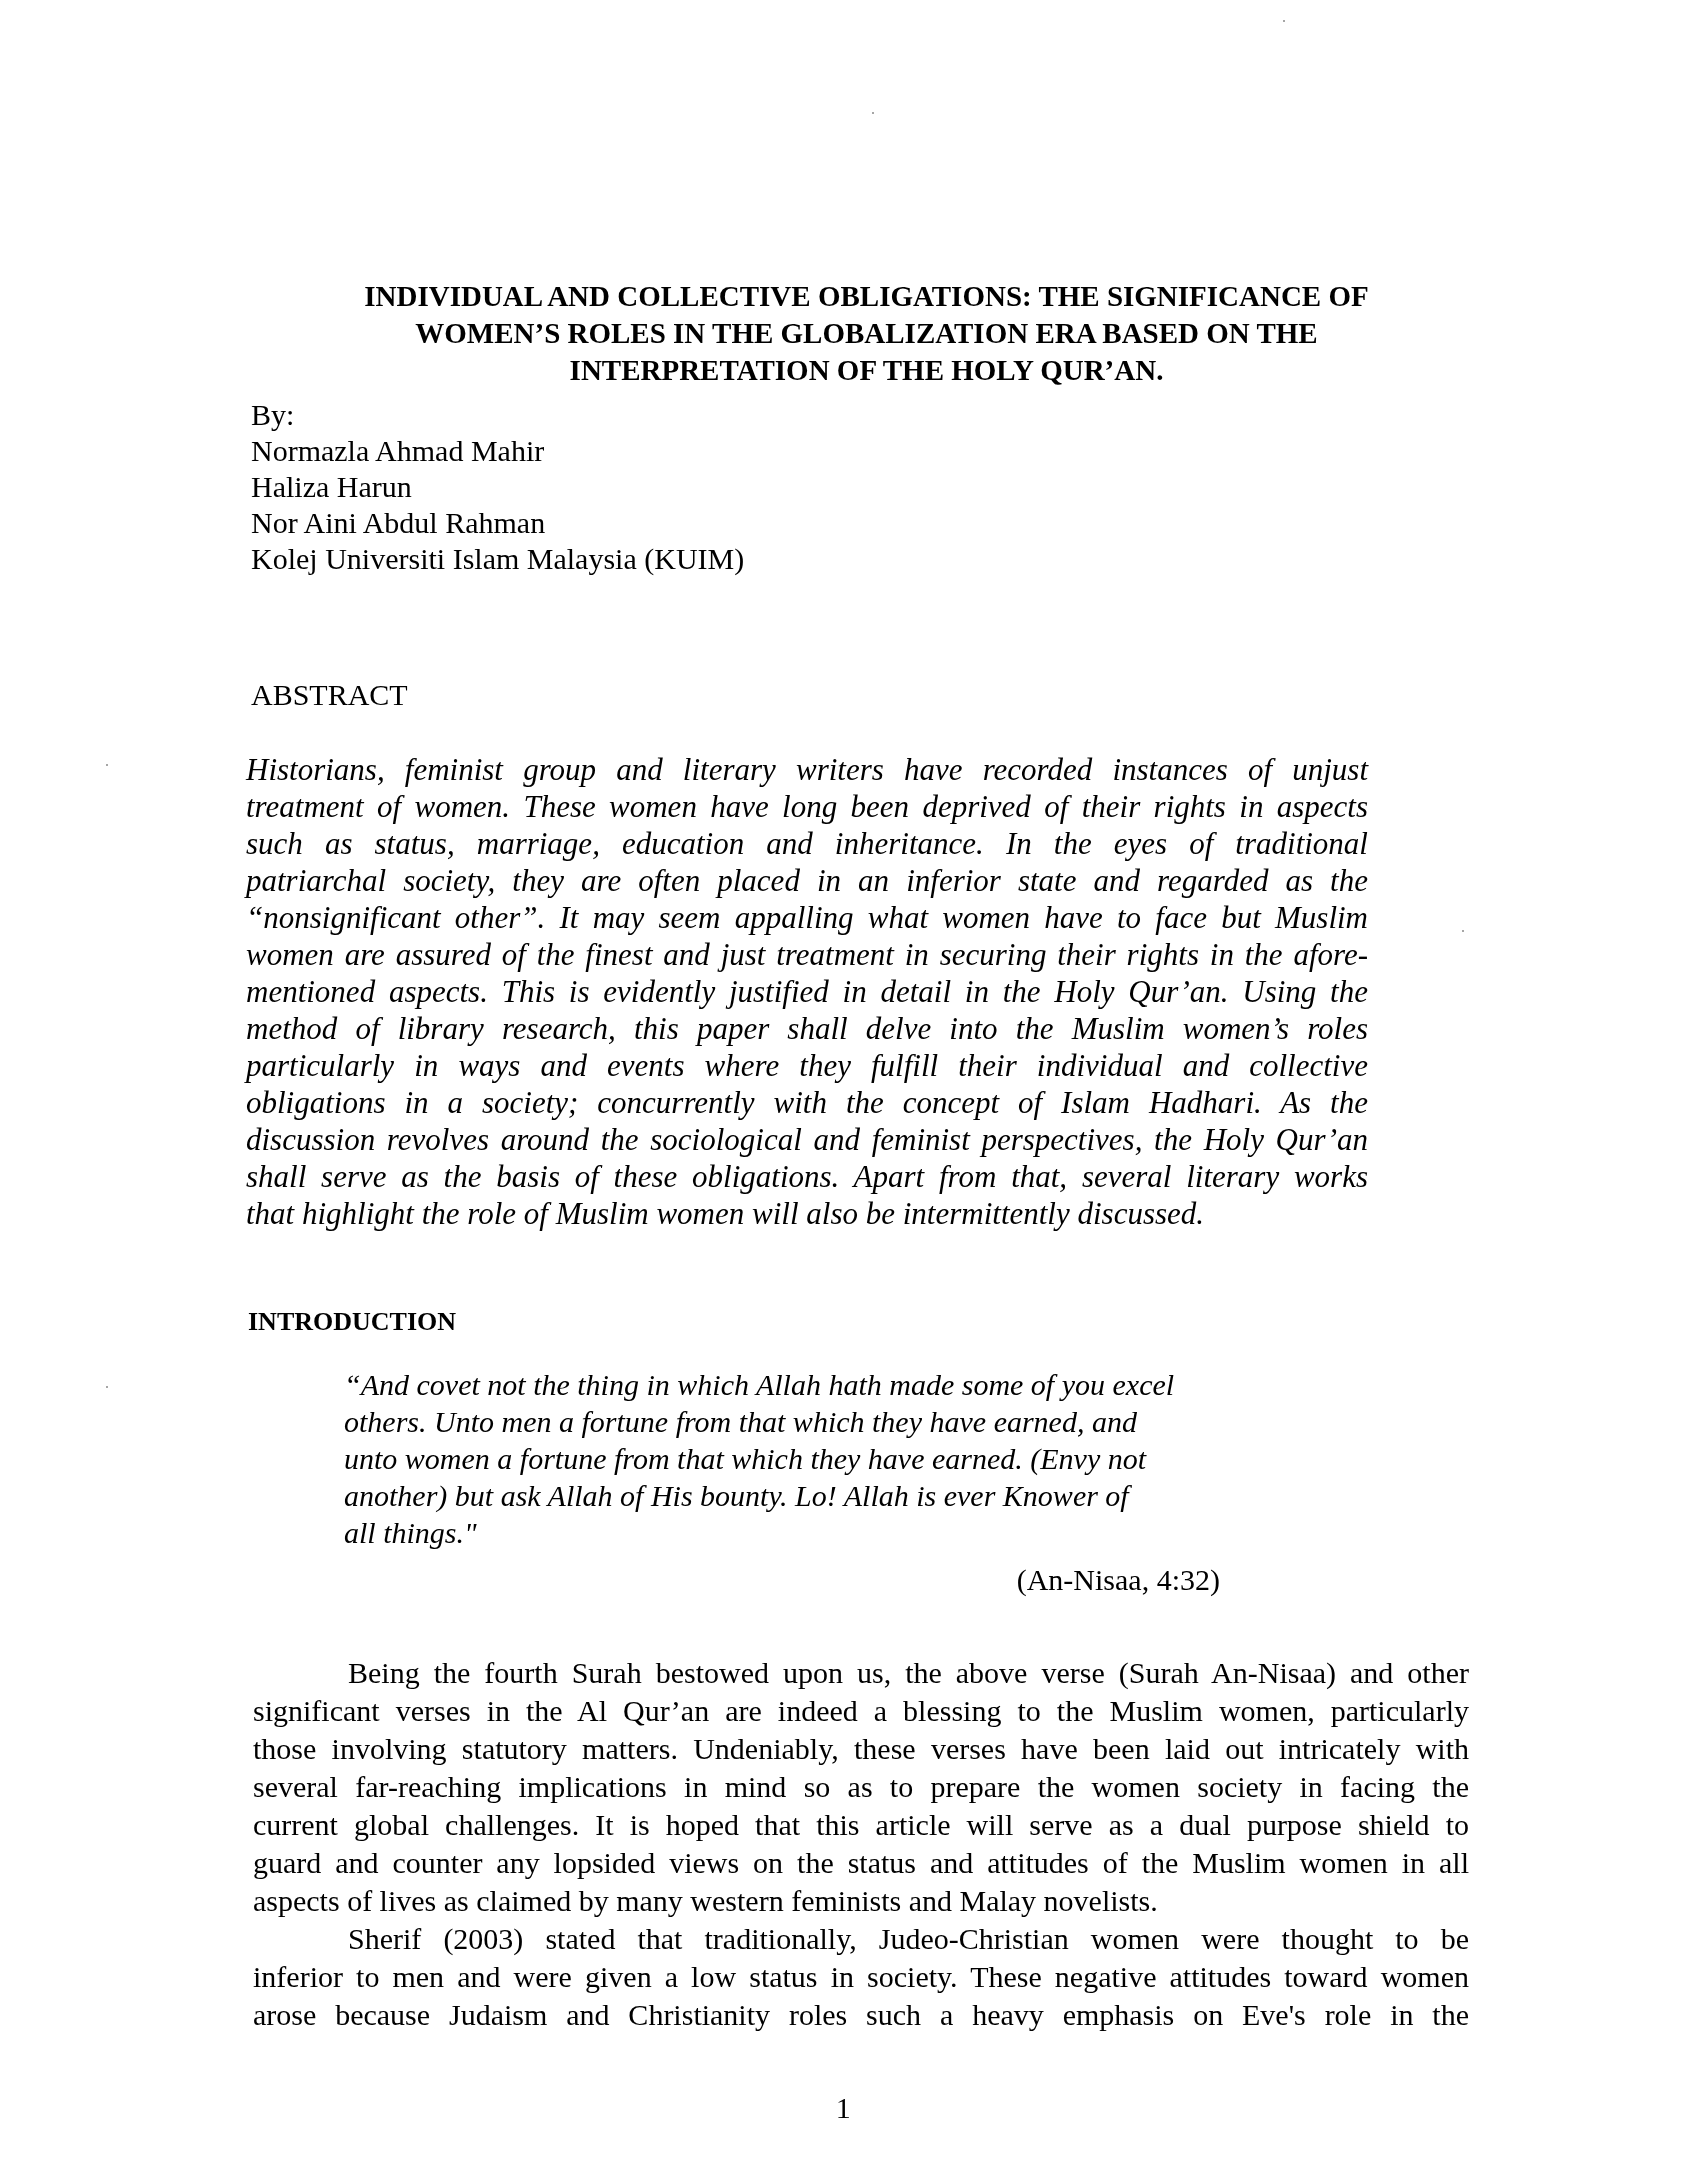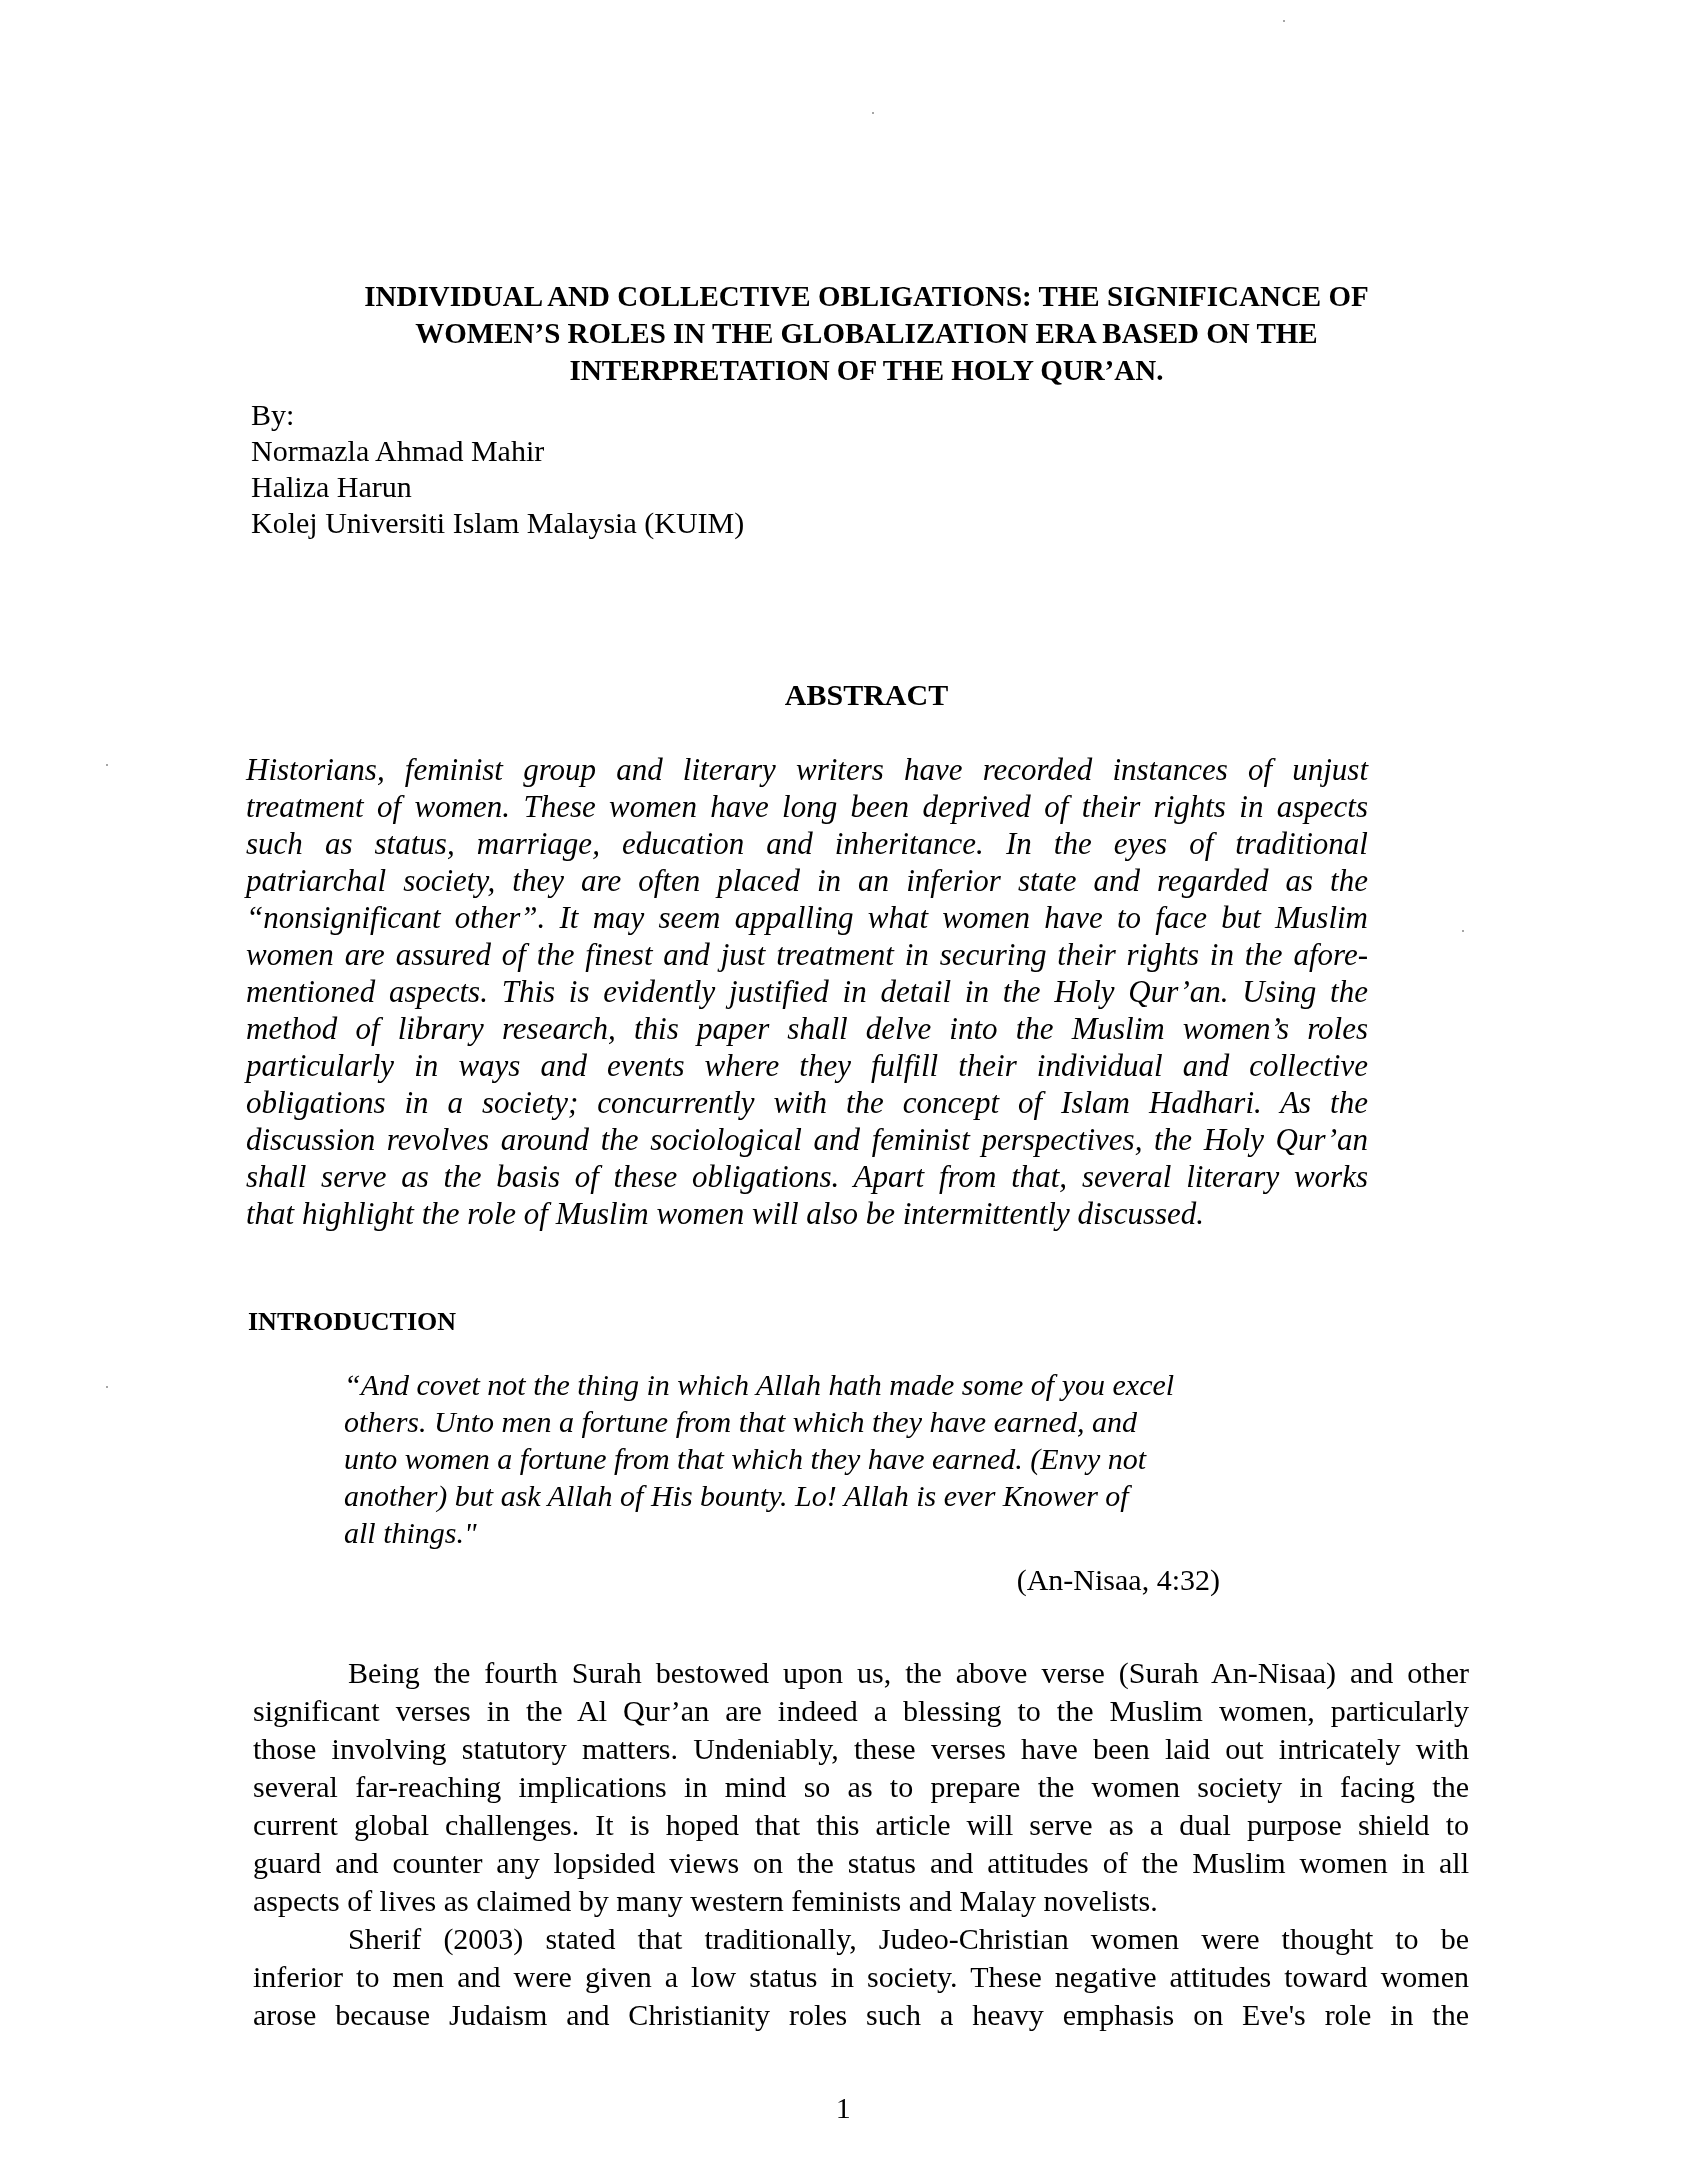--- a/index.html
+++ b/index.html
@@ -5,21 +5,21 @@
   html, body { margin: 0; padding: 0; background: #ffffff; }
   body { width: 1687px; height: 2183px; position: relative; overflow: hidden;
          font-family: "Liberation Serif", "DejaVu Serif", serif; color: #000; }
   .page { position: absolute; left: 0; top: 0; width: 1687px; height: 2183px; }
   .title { position: absolute; left: 251px; width: 1231px; top: 278px;
            text-align: center; font-weight: bold; font-size: 29px; line-height: 37px; }
   .title div { white-space: nowrap; }
   .authors { position: absolute; left: 251px; width: 1231px; top: 397px;
              font-size: 30px; line-height: 36px; }
   .heading-center { position: absolute; left: 251px; width: 1231px; top: 678px;
-                    text-align: center; font-weight: bold; font-size: 30px; }
+                    text-align: left; font-weight: normal; font-size: 30px; }
   .abstract { position: absolute; left: 246px; width: 1122px; top: 751px;
               font-style: italic; font-size: 31px; line-height: 37px; text-align: justify; }
   .abstract .ln { display: block; text-align: justify; text-align-last: justify; white-space: nowrap; }
   .abstract .ln.last { text-align-last: left; }
   .heading-left { position: absolute; left: 248px; top: 1307px; font-weight: bold; font-size: 26px; }
   .quote { position: absolute; left: 344px; width: 880px; top: 1366px;
            font-style: italic; font-size: 30px; line-height: 37px; }
   .quote .ln { display: block; white-space: nowrap; }
   .quote-ref { position: absolute; left: 992px; width: 228px; top: 1563px;
                text-align: right; font-size: 30px; }
@@ -40,20 +40,21 @@
   <div class="title">
     <div>INDIVIDUAL AND COLLECTIVE OBLIGATIONS: THE SIGNIFICANCE OF</div>
     <div>WOMEN’S ROLES IN THE GLOBALIZATION ERA BASED ON THE</div>
     <div>INTERPRETATION OF THE HOLY QUR’AN.</div>
   </div>
 
   <div class="authors">
     <div>By:</div>
     <div>Normazla Ahmad Mahir</div>
     <div>Haliza Harun</div>
+    <div>Nor Aini Abdul Rahman</div>
     <div>Kolej Universiti Islam Malaysia (KUIM)</div>
   </div>
 
   <div class="heading-center">ABSTRACT</div>
 
   <div class="abstract">
     <span class="ln">Historians, feminist group and literary writers have recorded instances of unjust</span>
     <span class="ln">treatment of women. These women have long been deprived of their rights in aspects</span>
     <span class="ln">such as status, marriage, education and inheritance. In the eyes of traditional</span>
     <span class="ln">patriarchal society, they are often placed in an inferior state and regarded as the</span>

